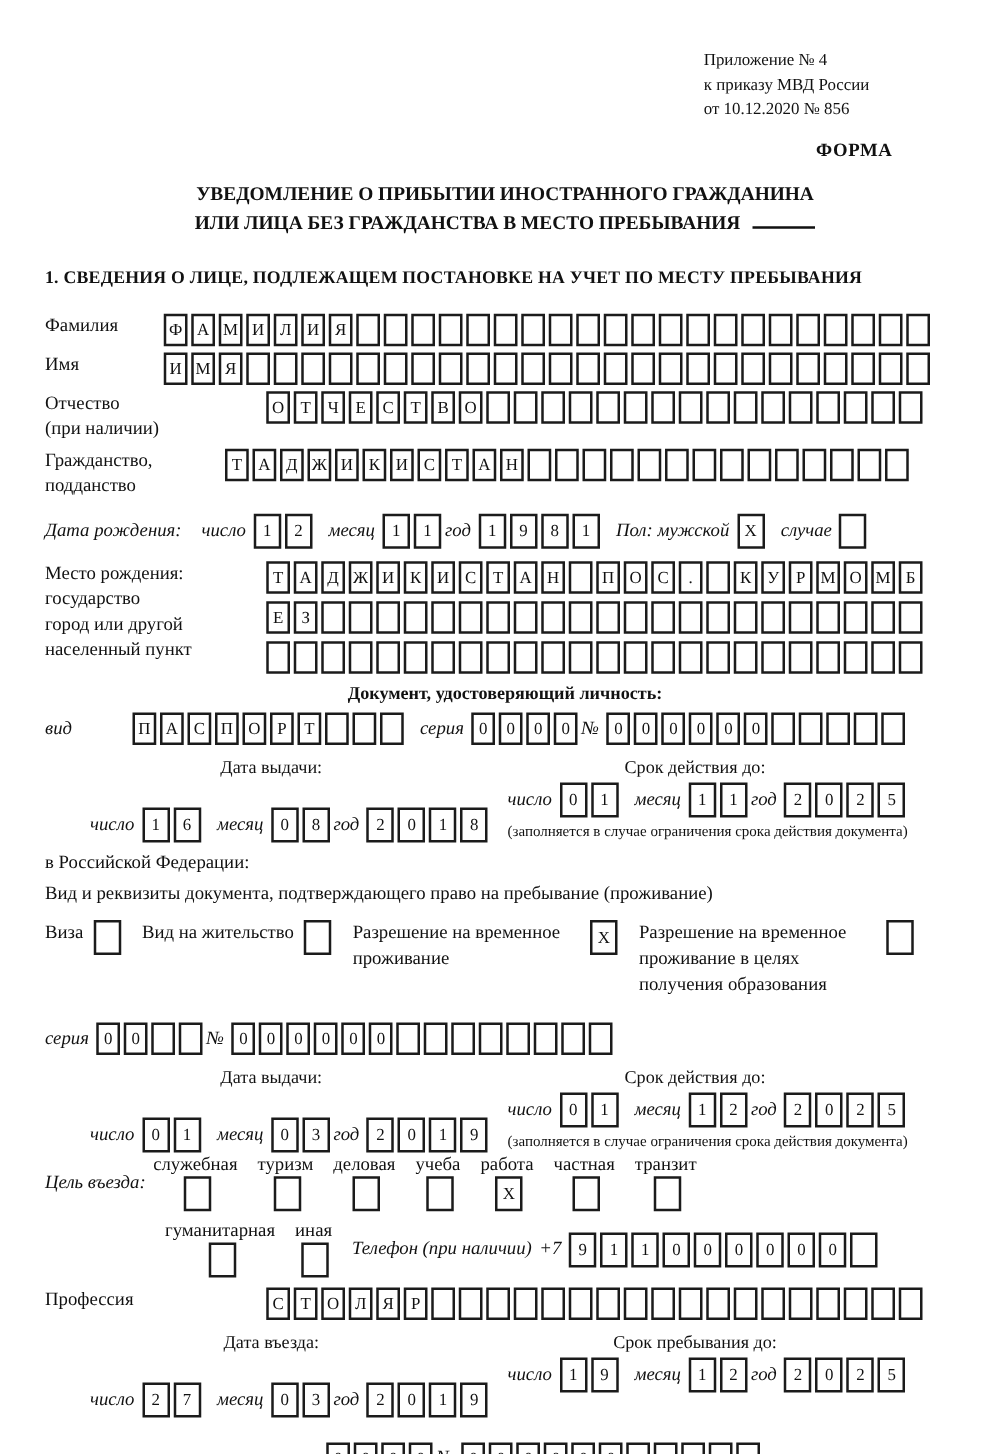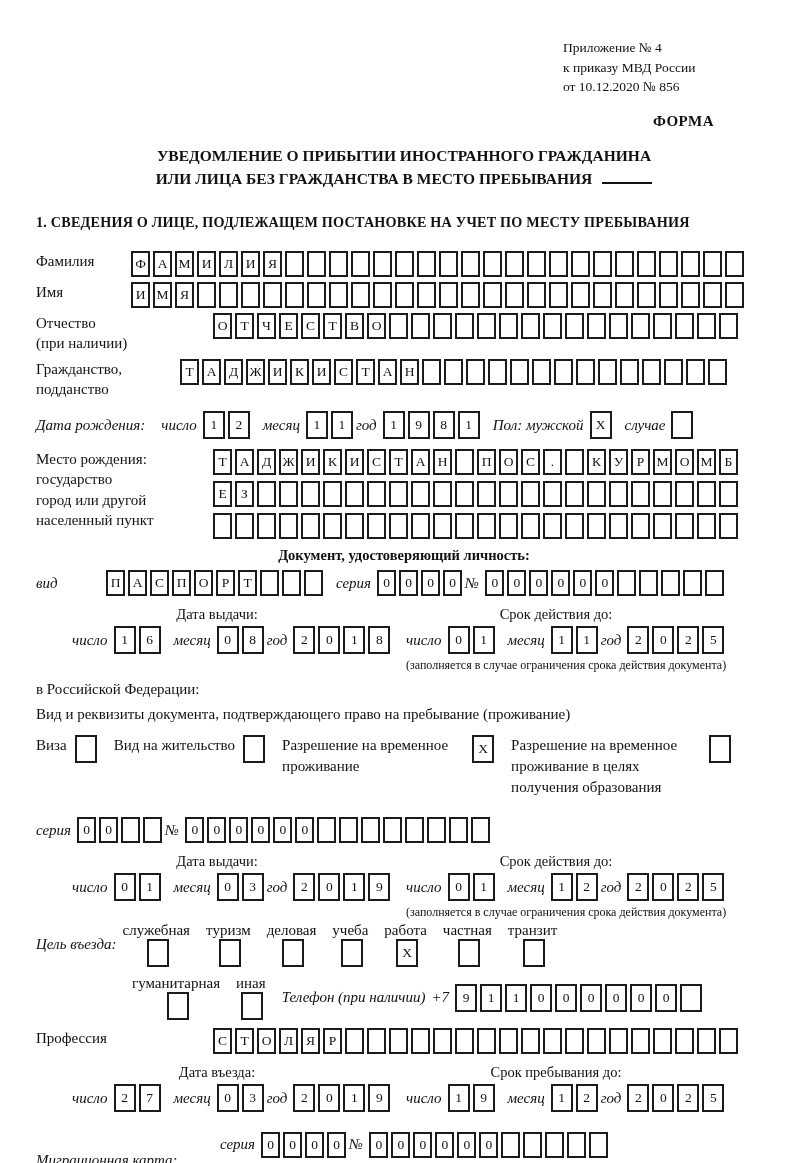--- a/index.html
+++ b/index.html
@@ -19,21 +19,21 @@
   .cells{display:flex;flex:none;}
   .cell{flex:none;width:15px;height:22px;border:2px solid #1b1b1b;margin-right:3px;text-align:center;font-size:13.5px;line-height:22px;background:#fff;}
   .cbox{width:18px;height:24px;line-height:24px;}
   .stack{display:flex;flex-direction:column;gap:6px;}
   .inline{display:flex;align-items:center;flex-wrap:nowrap;}
   .inline .gap{width:10px;flex:none;}
   .dl{margin-right:6px;flex:none;font-style:italic;}
   .datehead{font-size:14.5px;margin-bottom:3px;}
   .daterow{display:flex;margin:10px 0 2px 0;}
   .datecol{display:flex;flex-direction:column;}
-  .datecol.left{width:370px;padding-left:36px;box-sizing:border-box;}
+  .datecol.left{width:370px;padding-left:36px;box-sizing:border-box;gap:20px;}
   .datecol.left .datehead{text-align:center;width:290px;}
   .datecol.right .datehead{text-align:center;width:300px;}
   .note{font-size:12px;margin-top:4px;white-space:nowrap;}
   .introline{margin:8px 0 2px 0;}
   .opts{display:flex;align-items:flex-start;margin:12px 0 19px 0;}
   .opt{display:flex;align-items:flex-start;margin-right:14px;}
   .opt .optlbl{margin-right:8px;line-height:1.4;}
   .opt .center{text-align:left;}
   .opt3lbl{width:182px;}
   .opt4lbl{width:190px;}

